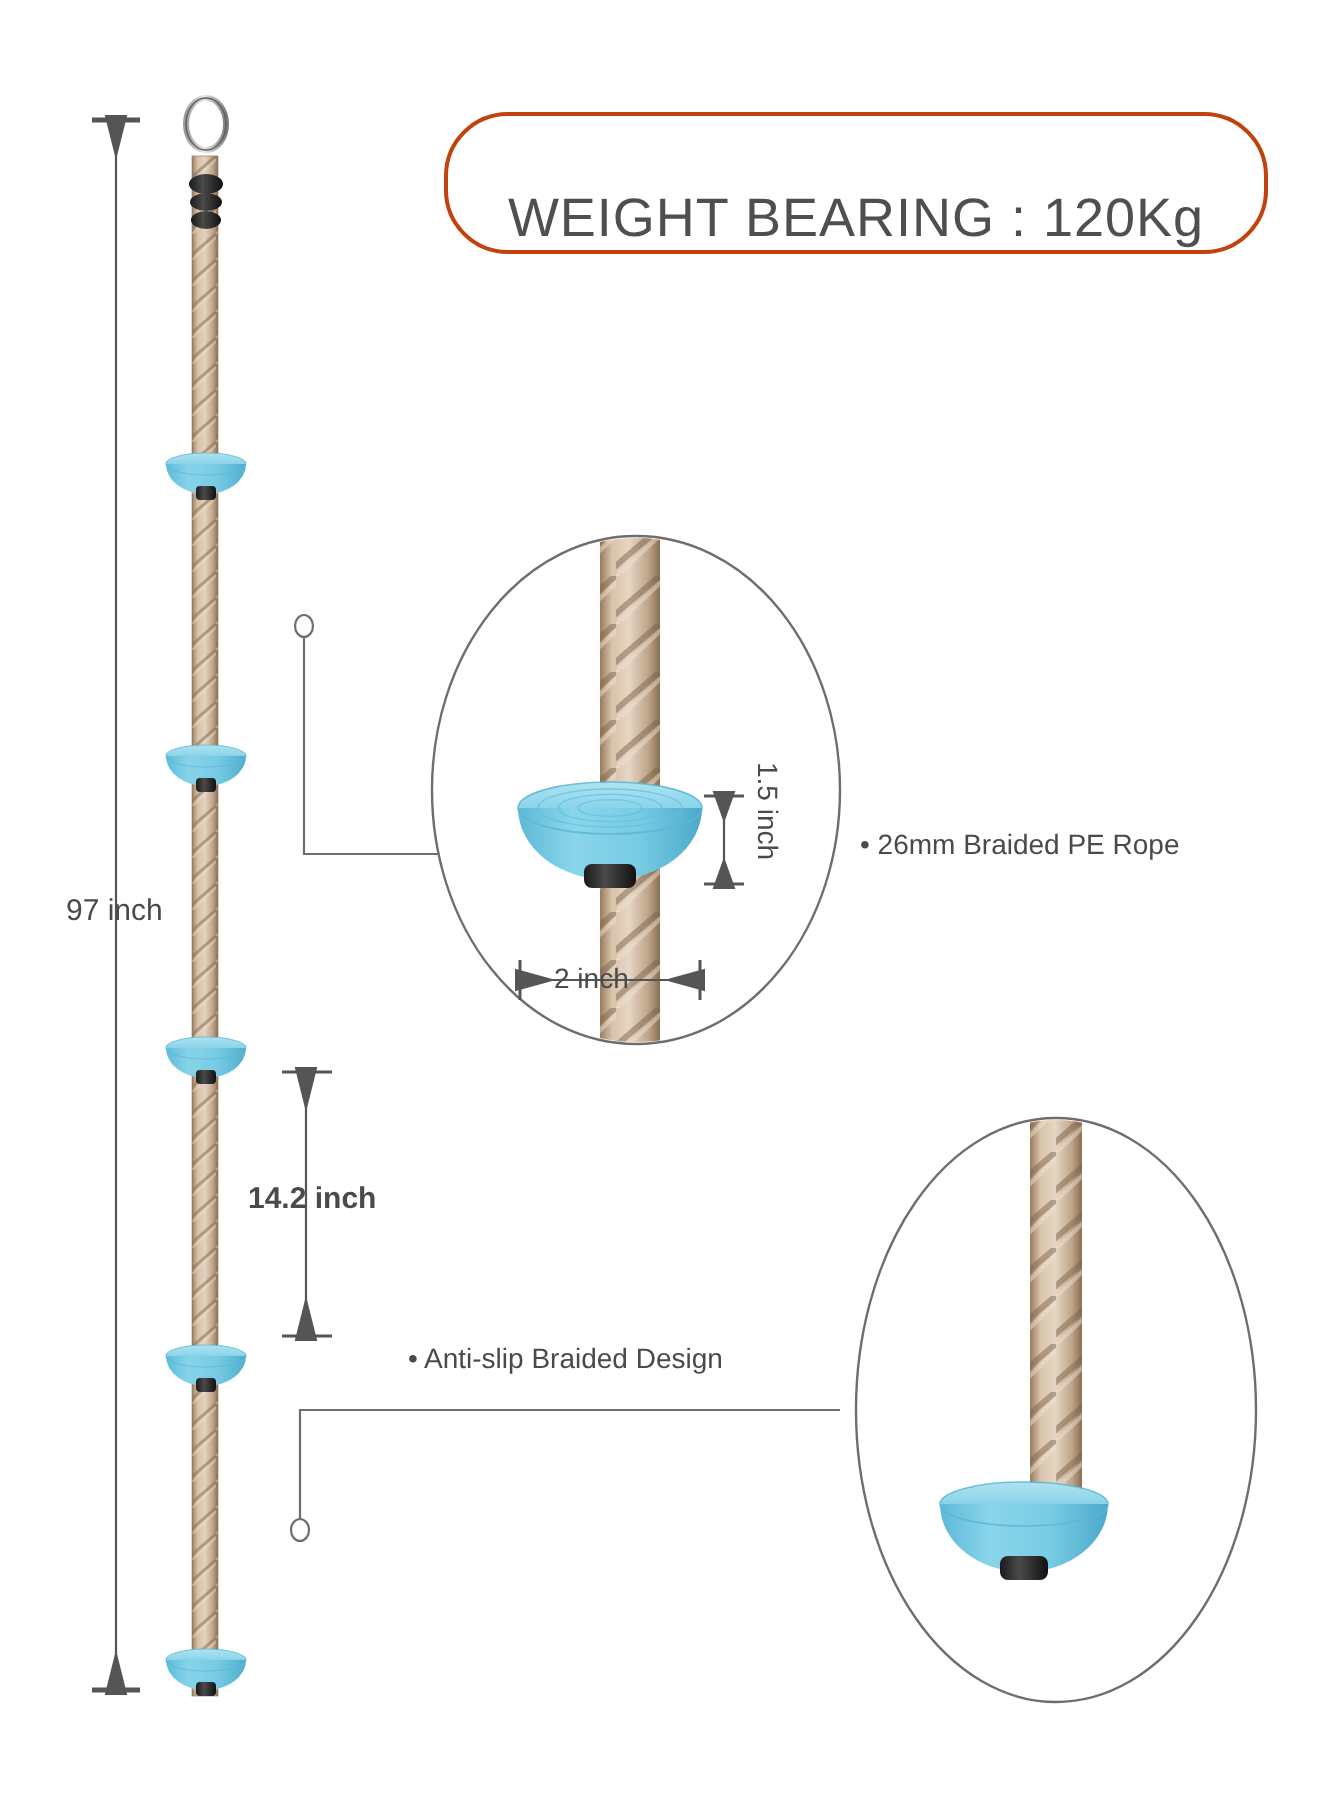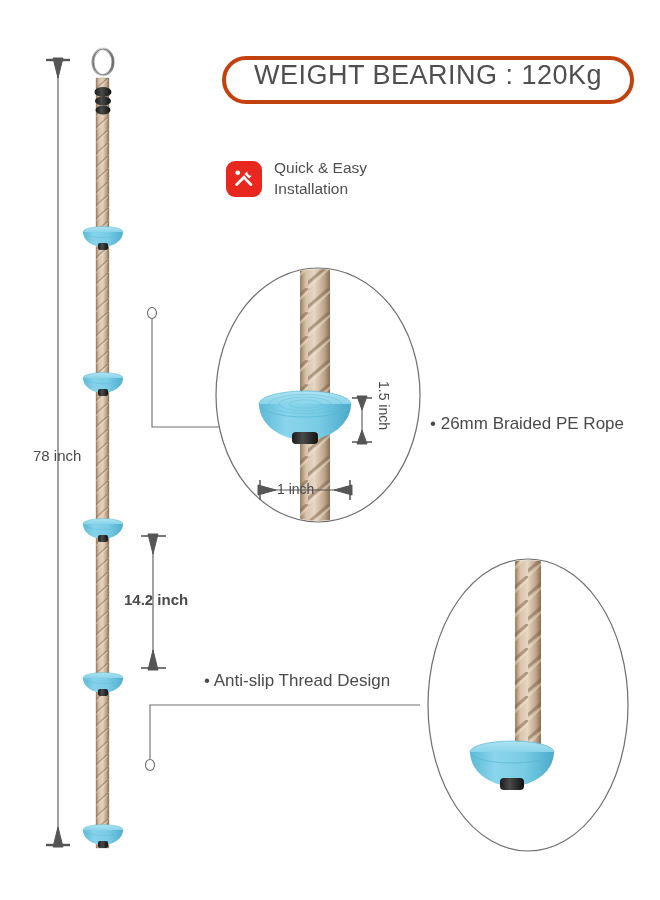--- a/index.html
+++ b/index.html
@@ -21,26 +21,26 @@
     width: 660px;
     height: 900px;
   }
   .abs { position: absolute; }
 
   
   .pill {
     left: 222px;
     top: 56px;
     width: 412px;
-    height: 48px;
-    border: 4px solid #c2410c;
+    height: 71px;
+    border: 2px solid #c2410c;
     border-radius: 32px;
     box-sizing: border-box;
     display: flex;
-    align-items: flex-start;
+    align-items: flex-end;
     justify-content: center;
   }
   .pill-text {
     font-size: 27px;
     letter-spacing: 0.5px;
     color: #4f4f4f;
     white-space: nowrap;
   }
 
   
@@ -66,21 +66,21 @@
     white-space: pre-line;
   }
 
   
   .dim-label {
     font-size: 15px;
     color: #4a4a4a;
     white-space: nowrap;
   }
   .callout-text {
-    font-size: 17px;
+    font-size: 14px;
     color: #4a4a4a;
     white-space: nowrap;
   }
   .vert {
     transform: rotate(90deg);
     transform-origin: left top;
   }
 
   svg.layer {
     position: absolute;
@@ -281,39 +281,27 @@
         <ellipse cx="512" cy="752" rx="42" ry="11" fill="none" stroke="#59B6D4" stroke-width="0.8" opacity="0.85"></ellipse>
         <rect x="500" y="778" width="24" height="12" rx="4" fill="url(#knotGrad)"></rect>
       </g>
     </g>
   </svg>
 
   <div class="abs pill">
     <span class="pill-text">WEIGHT BEARING : 120Kg</span>
   </div>
 
-  <div class="abs feature" style="left:226px; top:158px;">
-    <span class="badge" style="background:#E8281E;">
-      <svg width="22" height="22" viewBox="0 0 24 24">
-        <path d="M4.5 19.5 L14 10 L12 8 L2.5 17.5 A1.5 1.5 0 0 0 4.5 19.5 Z" fill="#fff"></path>
-        <path d="M15.5 3.5 L12.5 6.5 L17.5 11.5 L20.5 8.5 A4.5 4.5 0 0 1 15.5 3.5 Z" fill="#fff"></path>
-        <path d="M19 19.5 L10.5 11 L12.5 9 L21 17.5 A1.5 1.5 0 0 1 19 19.5 Z" fill="#fff"></path>
-        <circle cx="5.2" cy="5.2" r="2.6" fill="#fff"></circle>
-      </svg>
-    </span>
-    <span class="feature-label">Quick &amp; Easy
-Installation</span>
-  </div>
-
-
-  <div class="abs dim-label" style="left:33px; top:447px;">78 inch</div>
+
+
+  <div class="abs dim-label" style="left:33px; top:447px;">97 inch</div>
 
   <div class="abs dim-label" style="left:124px; top:591px;font-weight:bold;">14.2 inch</div>
 
   <div class="abs dim-label vert" style="left:392px; top:381px; font-size:14px;">1.5 inch</div>
 
-  <div class="abs dim-label" style="left:277px; top:481px; font-size:14px; background:rgba(255,255,255,0.0);">1 inch</div>
+  <div class="abs dim-label" style="left:277px; top:481px; font-size:14px; background:rgba(255,255,255,0.0);">2 inch</div>
 
   <div class="abs callout-text" style="left:430px; top:414px;">• 26mm Braided PE Rope</div>
 
-  <div class="abs callout-text" style="left:204px; top:671px;">• Anti-slip Thread Design</div>
+  <div class="abs callout-text" style="left:204px; top:671px;">• Anti-slip Braided Design</div>
 
 </div>
 
 </body></html>

